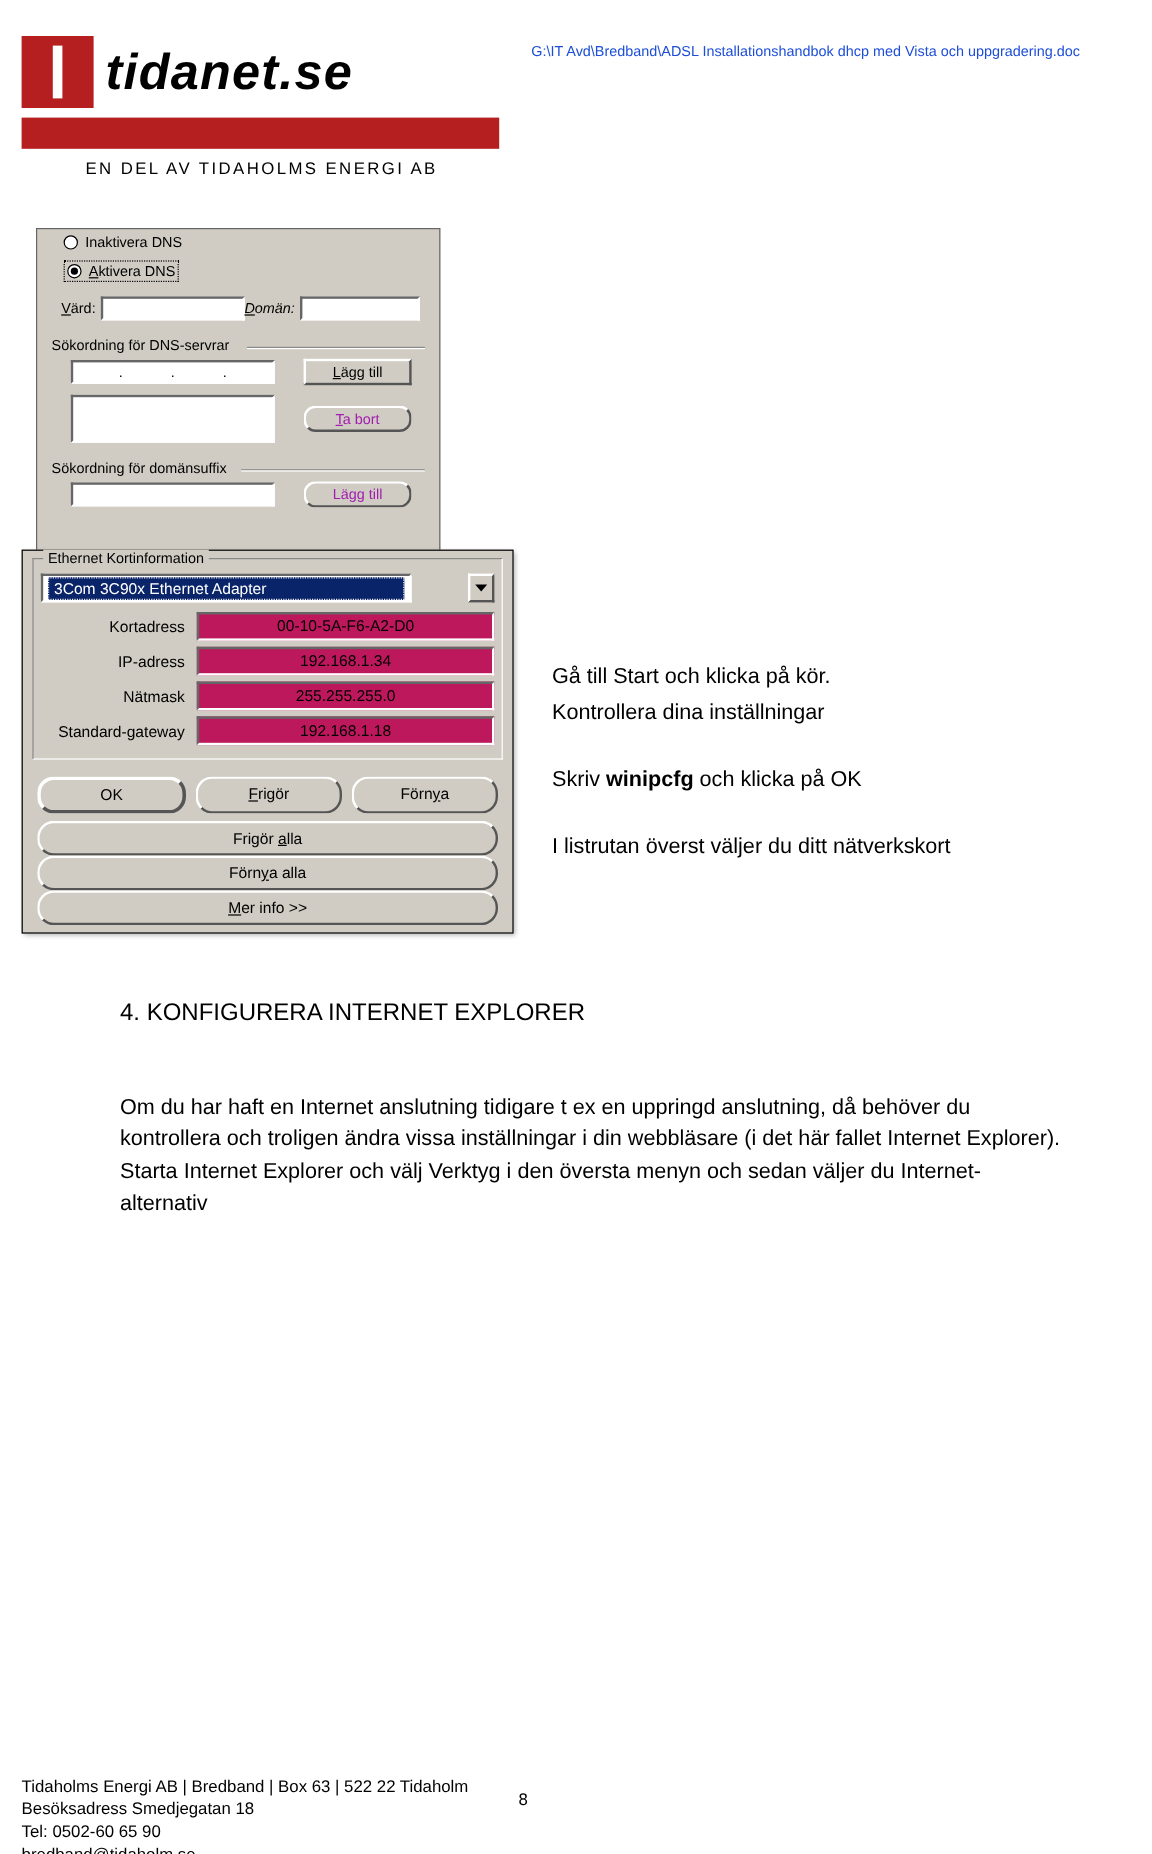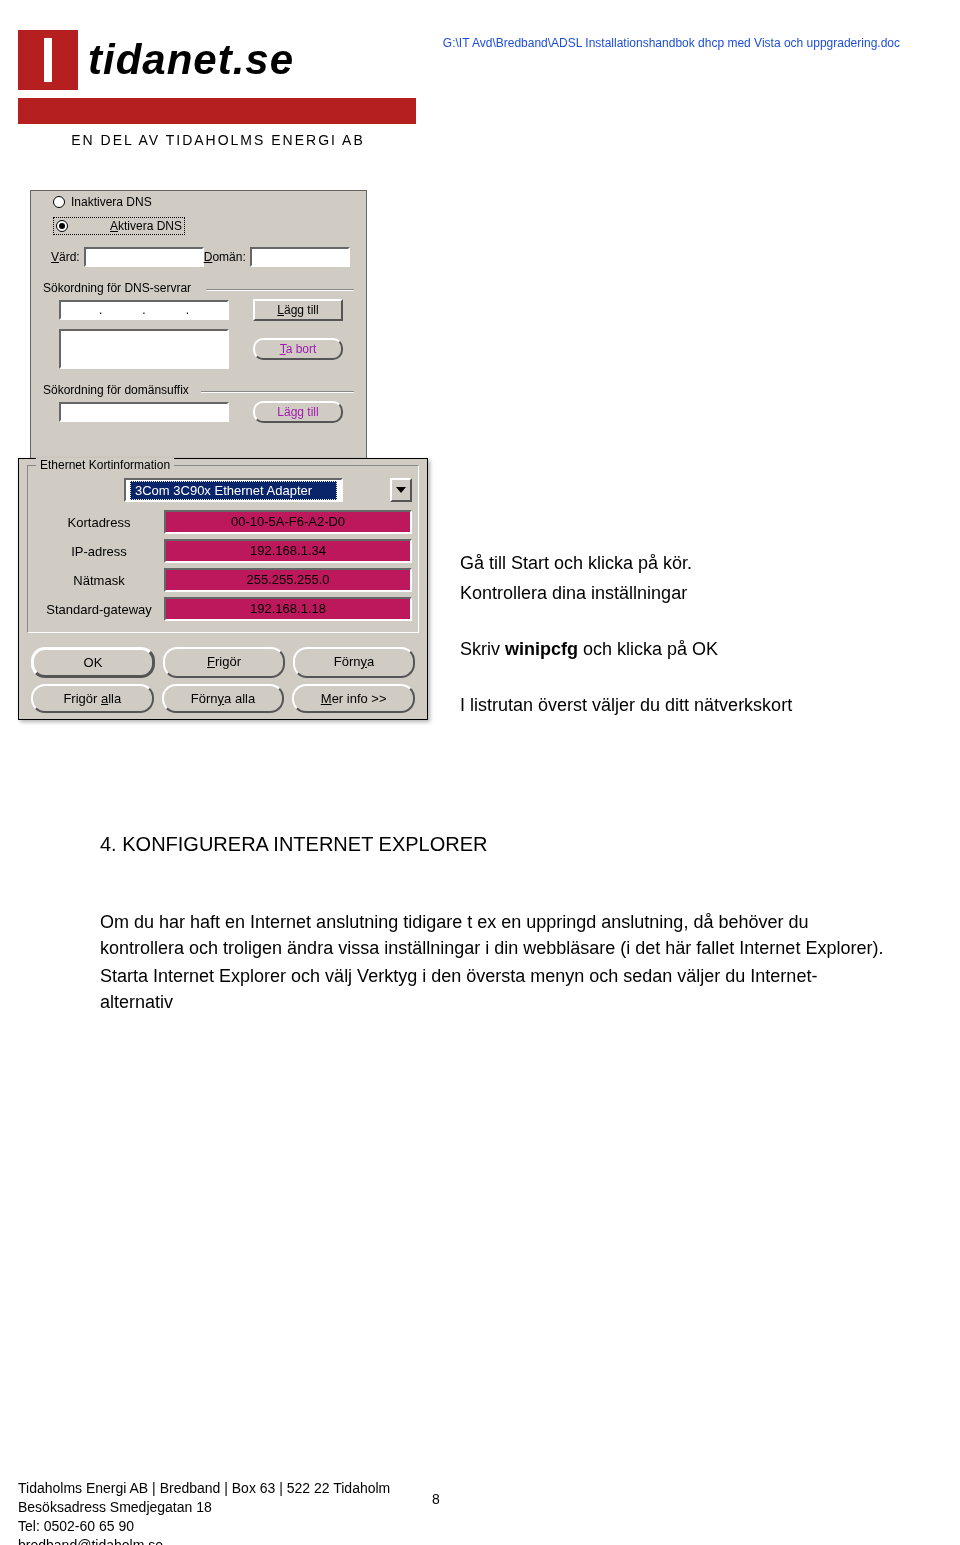--- a/index.html
+++ b/index.html
@@ -249,21 +249,22 @@
     border-right: 5px solid transparent;
     border-top: 6px solid #000;
   }
   .info-row {
     display: flex;
     align-items: center;
     margin: 5px 0;
   }
   .info-label {
     width: 130px;
-    text-align: center;
+    text-align: right;
+    padding-right: 10px;
     font-size: 13px;
   }
   .info-value {
     flex: 1;
     background: #be185d;
     border: 2px solid;
     border-color: #666 #fff #fff #666;
     height: 24px;
     text-align: center;
     line-height: 20px;
@@ -330,29 +331,29 @@
     </div>
     <div class="logo-bar"></div>
     <div class="logo-sub">EN DEL AV TIDAHOLMS ENERGI AB</div>
   </div>
 
   <div class="dialog-dns">
     <div class="radio-row">
       <div class="radio"></div>
       <span>Inaktivera DNS</span>
     </div>
-    <div class="radio-row" style="border:1px dotted #000; padding:1px 2px; display:inline-flex;gap:36px;">
+    <div class="radio-row" style="border:1px dotted #000; padding:1px 2px; display:inline-flex;">
       <div class="radio selected"></div>
       <span><u>A</u>ktivera DNS</span>
     </div>
 
     <div class="field-row">
       <span class="field-label"><u>V</u>ärd:</span>
       <div class="sunken" style="width:120px;"></div>
-      <span class="field-label" style=""><u>D</u>omän:</span>
+      <span class="field-label" style="font-style:italic;"><u>D</u>omän:</span>
       <div class="sunken" style="width:100px;"></div>
     </div>
 
     <div class="section-label">Sökordning för DNS-servrar</div>
     <div class="hr" style="margin-left:175px; margin-top:-10px;"></div>
     <div class="field-row" style="margin-left:28px;">
       <div class="sunken" style="width:170px; display:flex; align-items:center; justify-content:center;">
         <span style="margin:0 20px;">.</span>
         <span style="margin:0 20px;">.</span>
         <span style="margin:0 20px;">.</span>
@@ -368,21 +369,21 @@
     <div class="hr" style="margin-left:170px; margin-top:-10px;"></div>
     <div class="field-row" style="margin-left:28px;">
       <div class="sunken" style="width:170px;"></div>
       <div class="win-btn disabled" style="width:90px; margin-left:24px;">Lägg till</div>
     </div>
   </div>
 
   <div class="dialog-ip">
     <div class="groupbox">
       <div class="groupbox-title">Ethernet Kortinformation</div>
-      <div class="dropdown" style="margin-left:90px;gap:47px;">
+      <div class="dropdown" style="gap:47px;">
         <div class="dropdown-field">
           <div class="dropdown-sel">3Com 3C90x Ethernet Adapter</div>
         </div>
         <div class="dropdown-arrow"></div>
       </div>
       <div class="info-row">
         <div class="info-label">Kortadress</div>
         <div class="info-value">00-10-5A-F6-A2-D0</div>
       </div>
       <div class="info-row">
@@ -396,21 +397,21 @@
       <div class="info-row">
         <div class="info-label">Standard-gateway</div>
         <div class="info-value">192.168.1.18</div>
       </div>
     </div>
     <div class="btn-row">
       <div class="win-btn" style="border-width:3px;">OK</div>
       <div class="win-btn"><u>F</u>rigör</div>
       <div class="win-btn">Förn<u>y</u>a</div>
     </div>
-    <div class="btn-row" style="padding-top:0;">
+    <div class="btn-row" style="padding-top:0;flex-direction:column;">
       <div class="win-btn">Frigör <u>a</u>lla</div>
       <div class="win-btn">Förn<u>y</u>a alla</div>
       <div class="win-btn"><u>M</u>er info &gt;&gt;</div>
     </div>
   </div>
 
   <div class="body-text" style="top:520px; left:460px; width:430px;">
     <p style="margin:0 0 4px 0;">Gå till Start och klicka på kör.</p>
     <p style="margin:0 0 30px 0;">Kontrollera dina inställningar</p>
     <p style="margin:0 0 30px 0;">

